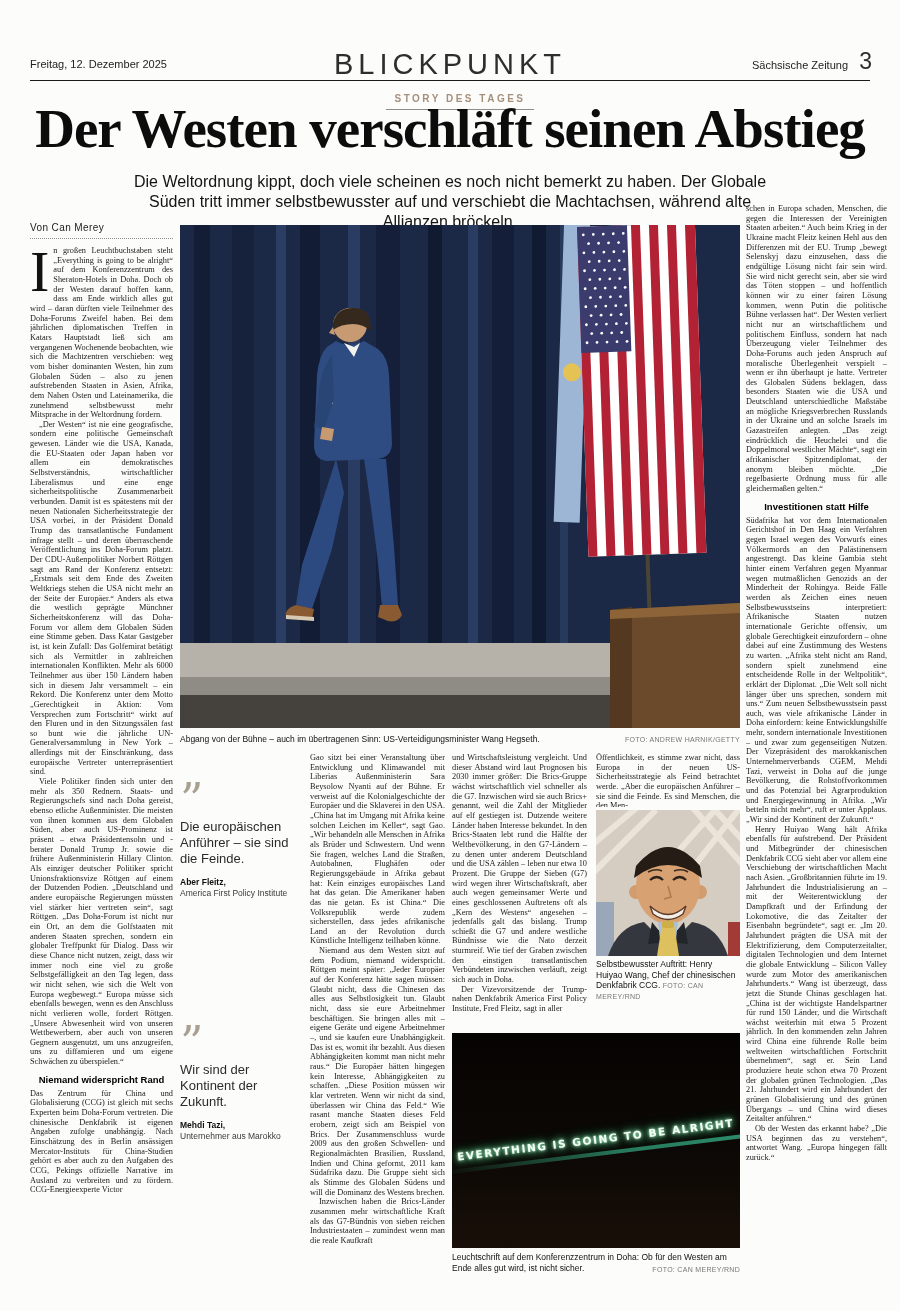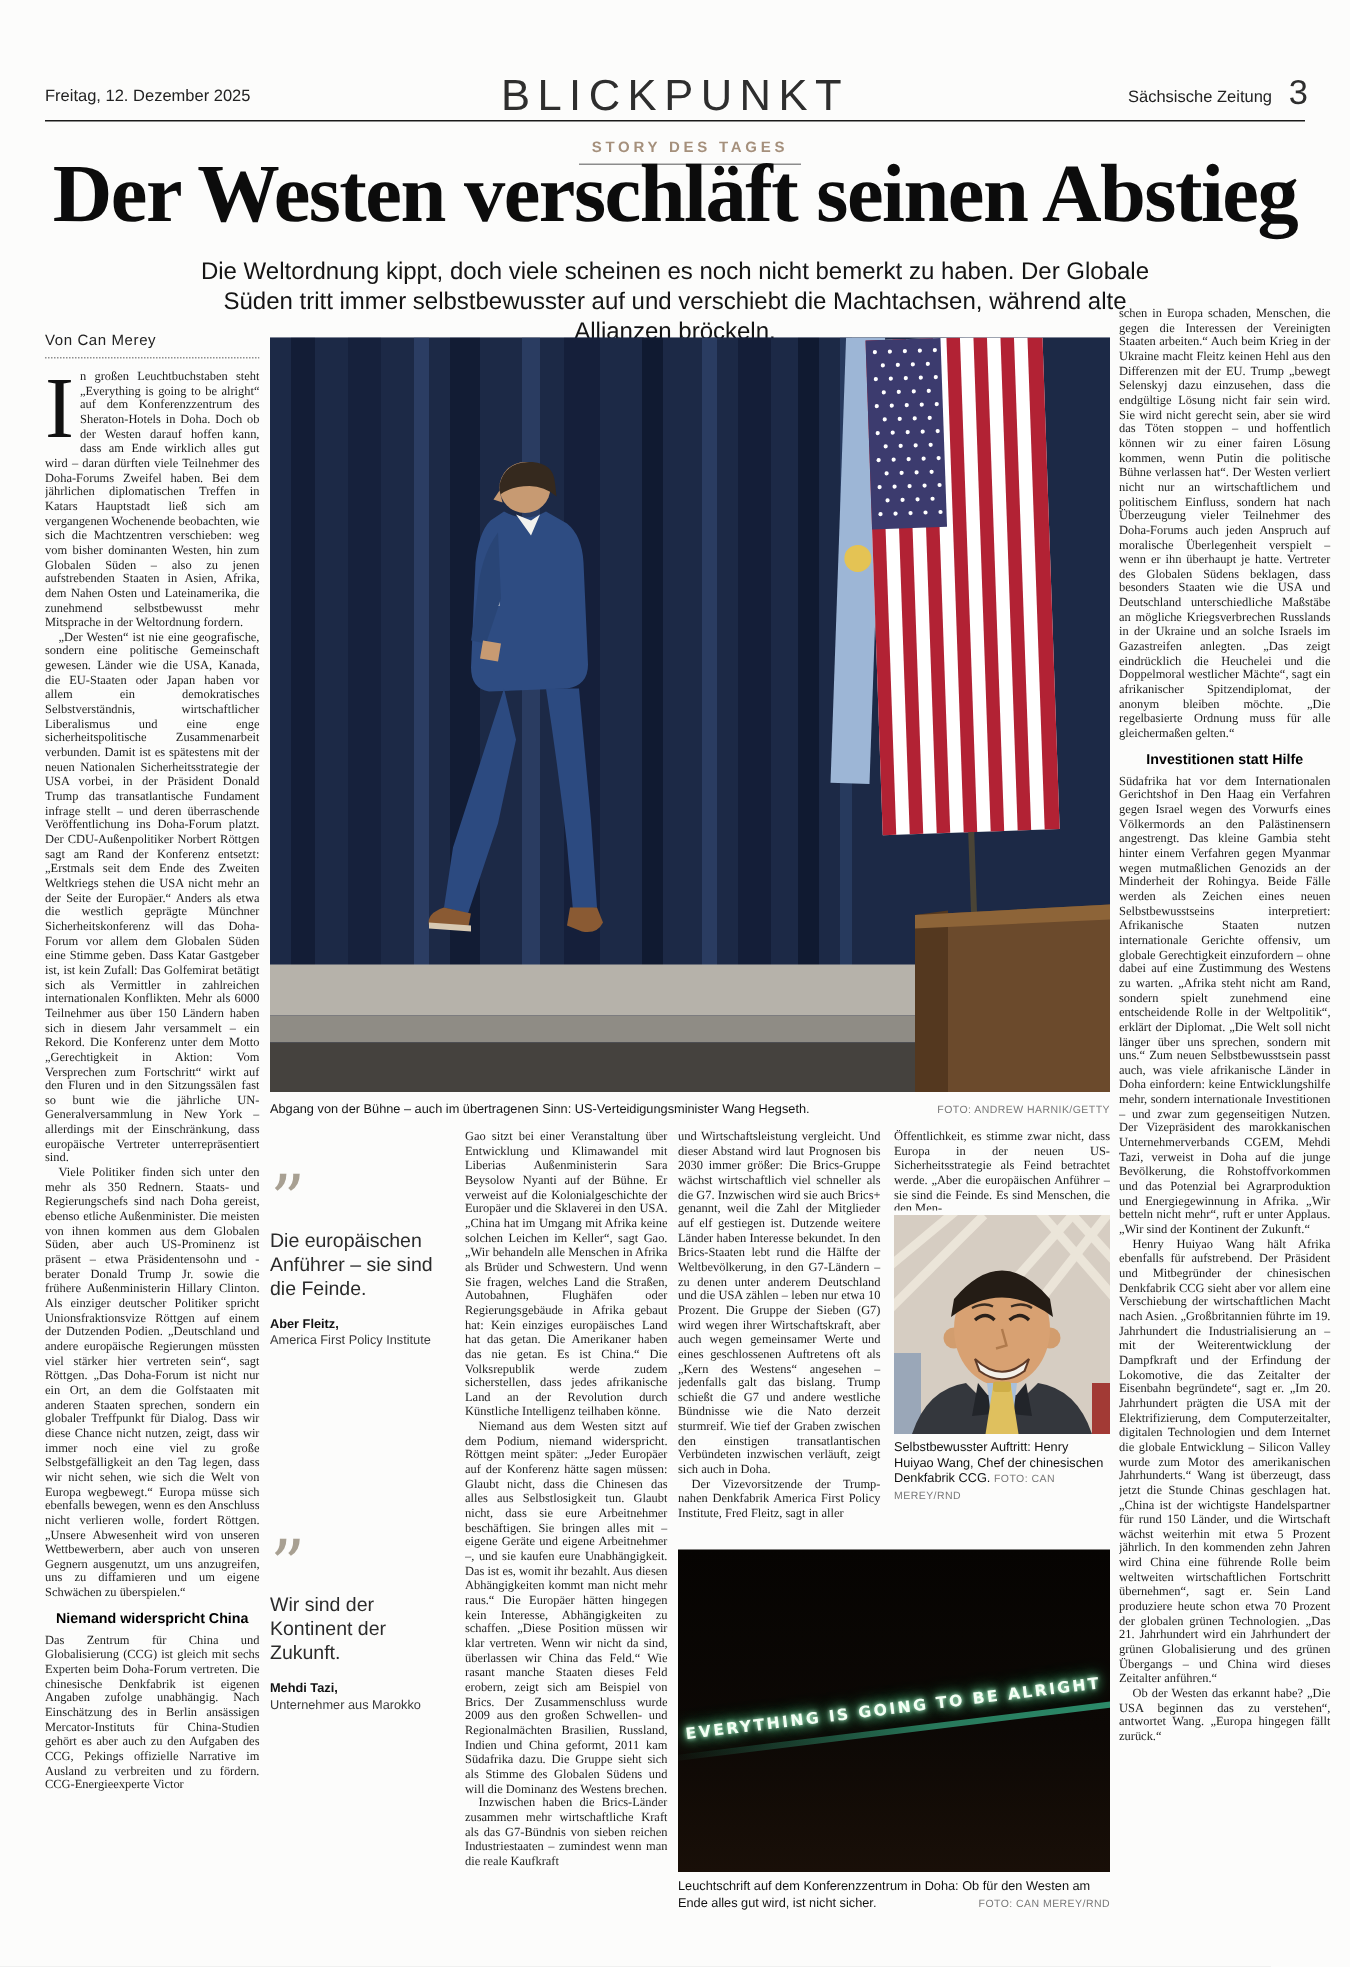--- a/index.html
+++ b/index.html
@@ -72,21 +72,21 @@
     <span class="kicker">STORY DES TAGES</span>
   </div>
   <h1 class="headline">Der Westen verschläft seinen Abstieg</h1>
   <p class="subtitle">Die Weltordnung kippt, doch viele scheinen es noch nicht bemerkt zu haben. Der Globale Süden tritt immer selbstbewusster auf und verschiebt die Machtachsen, während alte Allianzen bröckeln.</p>
 
   <div class="col body" style="left:30px;top:222px;width:143px;height:1086px;">
     <div class="byline">Von Can Merey</div>
     <p><span class="dropcap">I</span><span>n großen Leuchtbuchstaben steht „Everything is going to be alright“ auf dem Konferenzzentrum des Sheraton-Hotels in Doha. Doch ob der Westen darauf hoffen kann, dass am Ende wirklich alles gut wird – daran dürften viele Teilnehmer des Doha-Forums Zweifel haben. Bei dem jährlichen diplomatischen Treffen in Katars Hauptstadt ließ sich am vergangenen Wochenende beobachten, wie sich die Machtzentren verschieben: weg vom bisher dominanten Westen, hin zum Globalen Süden – also zu jenen aufstrebenden Staaten in Asien, Afrika, dem Nahen Osten und Lateinamerika, die zunehmend selbstbewusst mehr Mitsprache in der Weltordnung fordern.</span></p>
     <p>„Der Westen“ ist nie eine geografische, sondern eine politische Gemeinschaft gewesen. Länder wie die USA, Kanada, die EU-Staaten oder Japan haben vor allem ein demokratisches Selbstverständnis, wirtschaftlicher Liberalismus und eine enge sicherheitspolitische Zusammenarbeit verbunden. Damit ist es spätestens mit der neuen Nationalen Sicherheitsstrategie der USA vorbei, in der Präsident Donald Trump das transatlantische Fundament infrage stellt – und deren überraschende Veröffentlichung ins Doha-Forum platzt. Der CDU-Außenpolitiker Norbert Röttgen sagt am Rand der Konferenz entsetzt: „Erstmals seit dem Ende des Zweiten Weltkriegs stehen die USA nicht mehr an der Seite der Europäer.“ Anders als etwa die westlich geprägte Münchner Sicherheitskonferenz will das Doha-Forum vor allem dem Globalen Süden eine Stimme geben. Dass Katar Gastgeber ist, ist kein Zufall: Das Golfemirat betätigt sich als Vermittler in zahlreichen internationalen Konflikten. Mehr als 6000 Teilnehmer aus über 150 Ländern haben sich in diesem Jahr versammelt – ein Rekord. Die Konferenz unter dem Motto „Gerechtigkeit in Aktion: Vom Versprechen zum Fortschritt“ wirkt auf den Fluren und in den Sitzungssälen fast so bunt wie die jährliche UN-Generalversammlung in New York – allerdings mit der Einschränkung, dass europäische Vertreter unterrepräsentiert sind.</p>
     <p>Viele Politiker finden sich unter den mehr als 350 Rednern. Staats- und Regierungschefs sind nach Doha gereist, ebenso etliche Außenminister. Die meisten von ihnen kommen aus dem Globalen Süden, aber auch US-Prominenz ist präsent – etwa Präsidentensohn und -berater Donald Trump Jr. sowie die frühere Außenministerin Hillary Clinton. Als einziger deutscher Politiker spricht Unionsfraktionsvize Röttgen auf einem der Dutzenden Podien. „Deutschland und andere europäische Regierungen müssten viel stärker hier vertreten sein“, sagt Röttgen. „Das Doha-Forum ist nicht nur ein Ort, an dem die Golfstaaten mit anderen Staaten sprechen, sondern ein globaler Treffpunkt für Dialog. Dass wir diese Chance nicht nutzen, zeigt, dass wir immer noch eine viel zu große Selbstgefälligkeit an den Tag legen, dass wir nicht sehen, wie sich die Welt von Europa wegbewegt.“ Europa müsse sich ebenfalls bewegen, wenn es den Anschluss nicht verlieren wolle, fordert Röttgen. „Unsere Abwesenheit wird von unseren Wettbewerbern, aber auch von unseren Gegnern ausgenutzt, um uns anzugreifen, uns zu diffamieren und um eigene Schwächen zu überspielen.“</p>
-    <div class="subhead">Niemand widerspricht China</div>
+    <div class="subhead">Niemand widerspricht Rand</div>
     <p>Das Zentrum für China und Globalisierung (CCG) ist gleich mit sechs Experten beim Doha-Forum vertreten. Die chinesische Denkfabrik ist eigenen Angaben zufolge unabhängig. Nach Einschätzung des in Berlin ansässigen Mercator-Instituts für China-Studien gehört es aber auch zu den Aufgaben des CCG, Pekings offizielle Narrative im Ausland zu verbreiten und zu fördern. CCG-Energieexperte Victor</p>
   </div>
 
   <div class="photo-main">
     <svg viewBox="0 0 560 503" width="560" height="503">
 
       <g>
         <rect x="0" y="0" width="560" height="432" fill="#1c2946"></rect>
         <rect x="14" y="0" width="16" height="432" fill="#131d36"></rect>
         <rect x="52" y="0" width="22" height="432" fill="#16213c"></rect>

